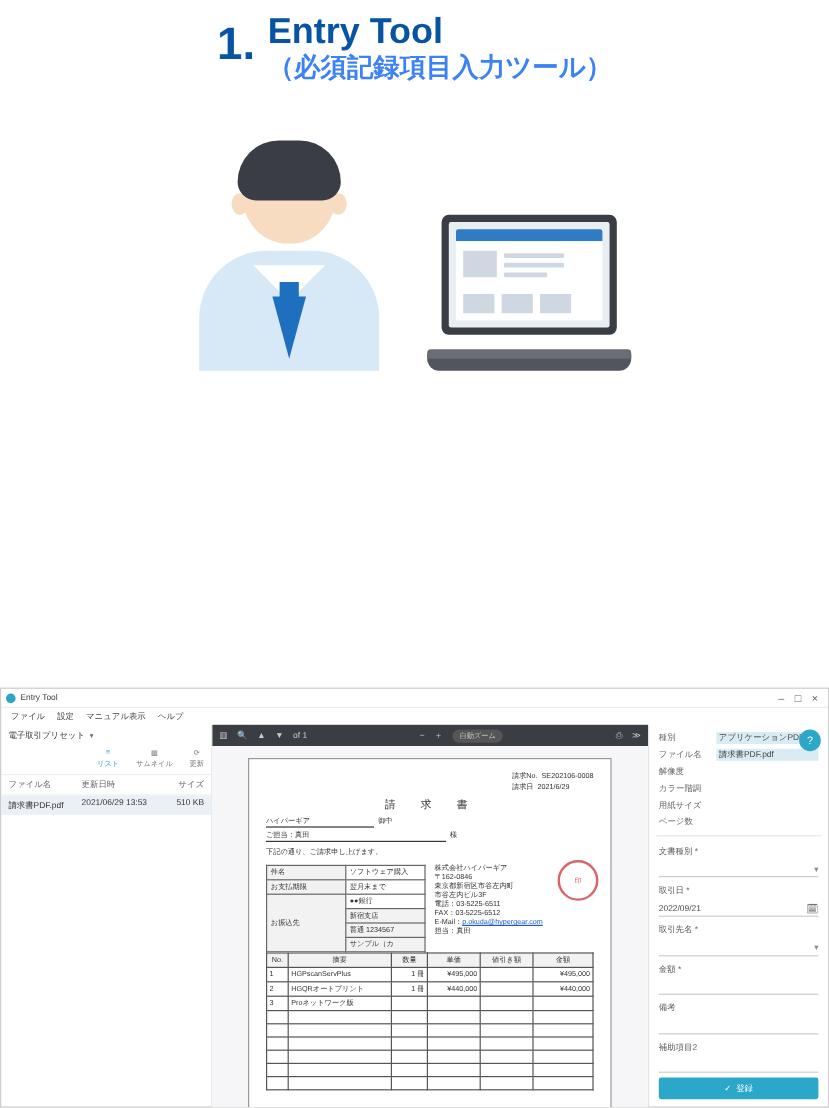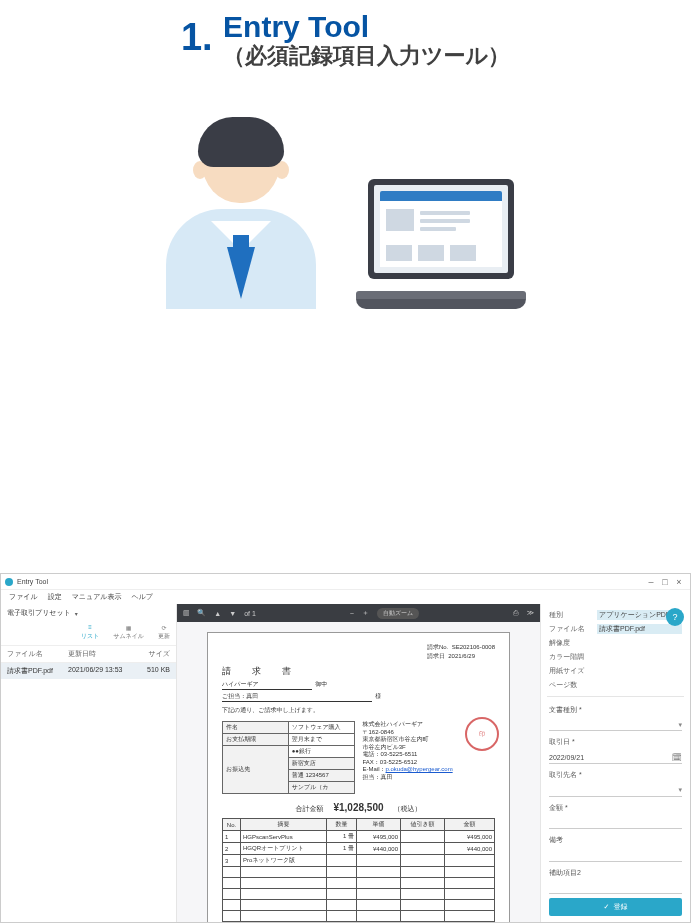--- a/index.html
+++ b/index.html
@@ -26,21 +26,21 @@
     top: 8px;
   }
   .promo-text { display: inline-block; text-align: left; }
   .promo-main {
     color: #0654a3;
     font-size: 30px;
     font-weight: 700;
     line-height: 1.1;
   }
   .promo-sub {
-    color: #404040;
+    color: #3b82f6;
     font-size: 22px;
     font-weight: 700;
     line-height: 1.2;
   }
 
   .illus-row {
     display: flex;
     justify-content: center;
     align-items: flex-end;
     gap: 40px;
@@ -149,21 +149,21 @@
   .tr{display:flex;padding:3px 6px;}
   .tr.sel{background:#eaf0f5;}
 
   
   .center-pane{flex:1;background:#fff;display:flex;flex-direction:column;}
   .doc-toolbar{height:18px;background:#3a3d42;display:flex;align-items:center;color:#ccc;font-size:7px;padding:0 6px;gap:8px;}
   .doc-toolbar .spacer{flex:1;}
   .zoom-chip{background:#555;border-radius:6px;padding:1px 6px;font-size:6px;}
   .doc-stage{flex:1;background:#f6f6f8;overflow:auto;padding:10px 30px;}
   .paper{width:100%;background:#fff;border:1px solid #999;padding:10px 14px 20px;min-height:300px;position:relative;}
-  .doc-title{font-size:9px;letter-spacing:6px;margin:4px 0 2px;}
+  .doc-title{text-align:center;font-size:9px;letter-spacing:6px;margin:4px 0 2px;}
   .doc-head-row{display:flex;justify-content:space-between;font-size:6px;margin-bottom:4px;}
   .uline{border-bottom:1px solid #333;display:inline-block;min-width:90px;}
   .small{font-size:6px;color:#333;}
   .info-grid{display:flex;gap:8px;margin-top:6px;}
   .info-left{flex:1;}
   .info-right{flex:1;position:relative;}
   .mini-table{width:100%;border-collapse:collapse;font-size:6px;}
   .mini-table td{border:1px solid #666;padding:1px 3px;}
   .mini-table td:first-child{background:#f2f2f2;width:34px;}
   .addr{font-size:6px;line-height:1.25;}
@@ -362,25 +362,20 @@
                 <div>東京都新宿区市谷左内町</div>
                 <div>市谷左内ビル3F</div>
                 <div>電話：03-5225-6511</div>
                 <div>FAX：03-5225-6512</div>
                 <div><span>E-Mail：</span><span style="color:#1a5bd0;text-decoration:underline;">p.okuda@hypergear.com</span></div>
                 <div>担当：真田</div>
               </div>
             </div>
           </div>
 
-          <div class="total-row">
-            <span>合計金額</span>
-            <span class="amt">¥1,028,500</span>
-            <span>（税込）</span>
-          </div>
 
           <table class="items-table">
             <tbody>
                 <tr>
               <th style="width:18px">No.</th>
               <th>摘要</th>
               <th style="width:30px">数量</th>
               <th style="width:44px">単価</th>
               <th style="width:44px">値引き額</th>
               <th style="width:50px">金額</th>

